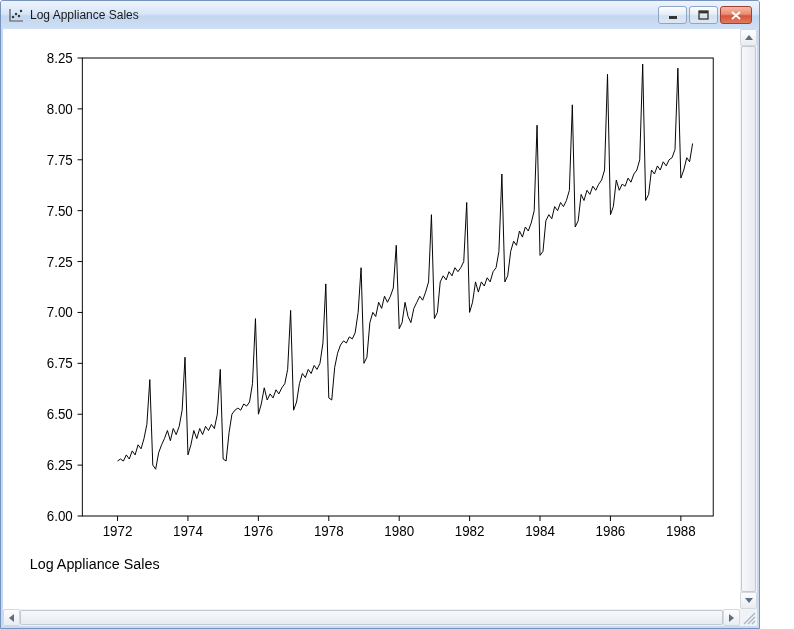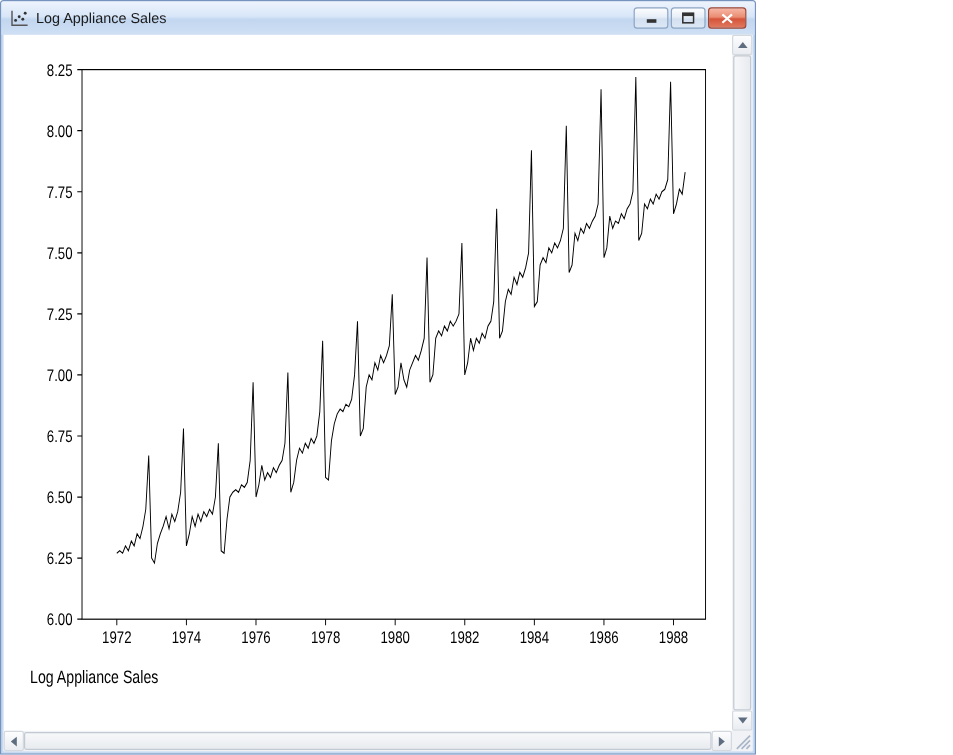--- a/index.html
+++ b/index.html
@@ -1,18 +1,18 @@
 <!DOCTYPE html>
 <html><head>
 <meta charset="utf-8">
 <style>
   html,body{margin:0;padding:0;background:#ffffff;}
   body{width:794px;height:629px;font-family:"Liberation Sans",sans-serif;}
   .window{
-    position:relative;width:630px;height:629px;box-sizing:border-box;
+    position:relative;width:760px;height:629px;box-sizing:border-box;
     border:1px solid #7593bc;border-radius:3px 3px 0 0;
     background:#c8daf2;overflow:hidden;
   }
   .titlebar{
     position:absolute;top:0;left:0;right:0;height:28px;
     background:linear-gradient(#eef4fd,#d8e6f8 45%,#c2d6ef 55%,#cfe0f4);
     display:flex;align-items:center;padding:0 7px;gap:6px;box-sizing:border-box;
   }
   .win-title{font-size:12px;color:#1a1a1a;white-space:nowrap;}
   .win-icon{width:16px;height:15px;flex:0 0 auto;}

